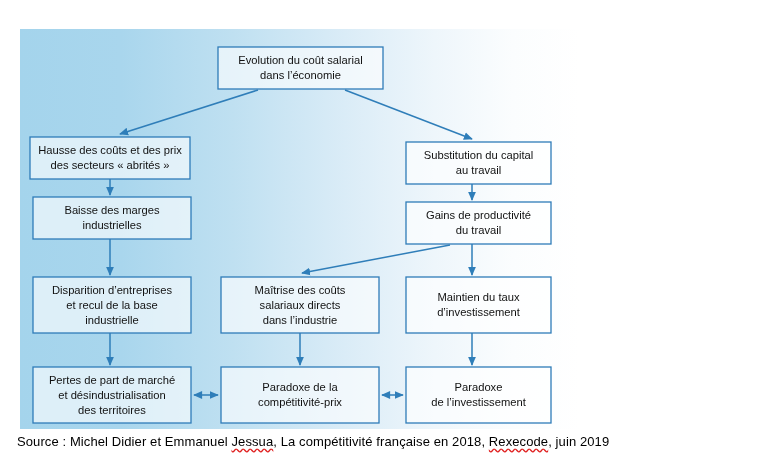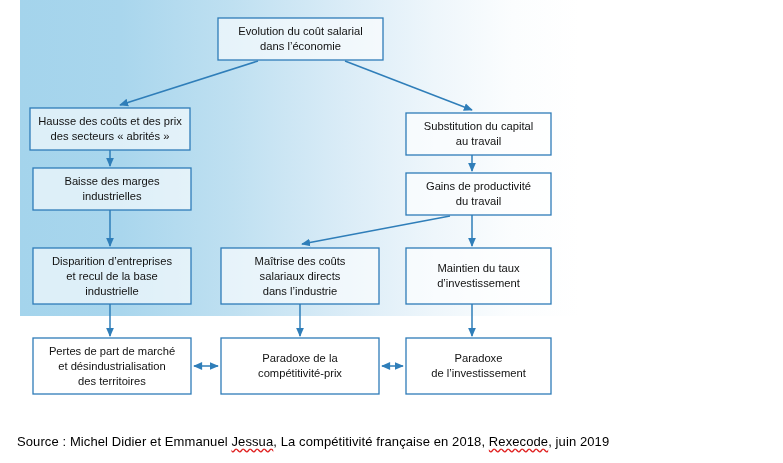--- a/index.html
+++ b/index.html
@@ -12,23 +12,23 @@
     height: 463px;
     font-family: "Liberation Sans", sans-serif;
     overflow: hidden;
     position: relative;
   }
 
   
   #diagram-panel {
     position: absolute;
     left: 20px;
-    top: 0;
+    top: 29px;
     width: 560px;
-    height: 316px;
+    height: 400px;
     background: linear-gradient(to right,
                 #a4d4ec 0%,
                 #a9d6ed 18%,
                 #bfe0f1 38%,
                 #daecf7 58%,
                 #eef6fb 74%,
                 #fbfdfe 88%,
                 #ffffff 100%);
     text-align: right;
   }

